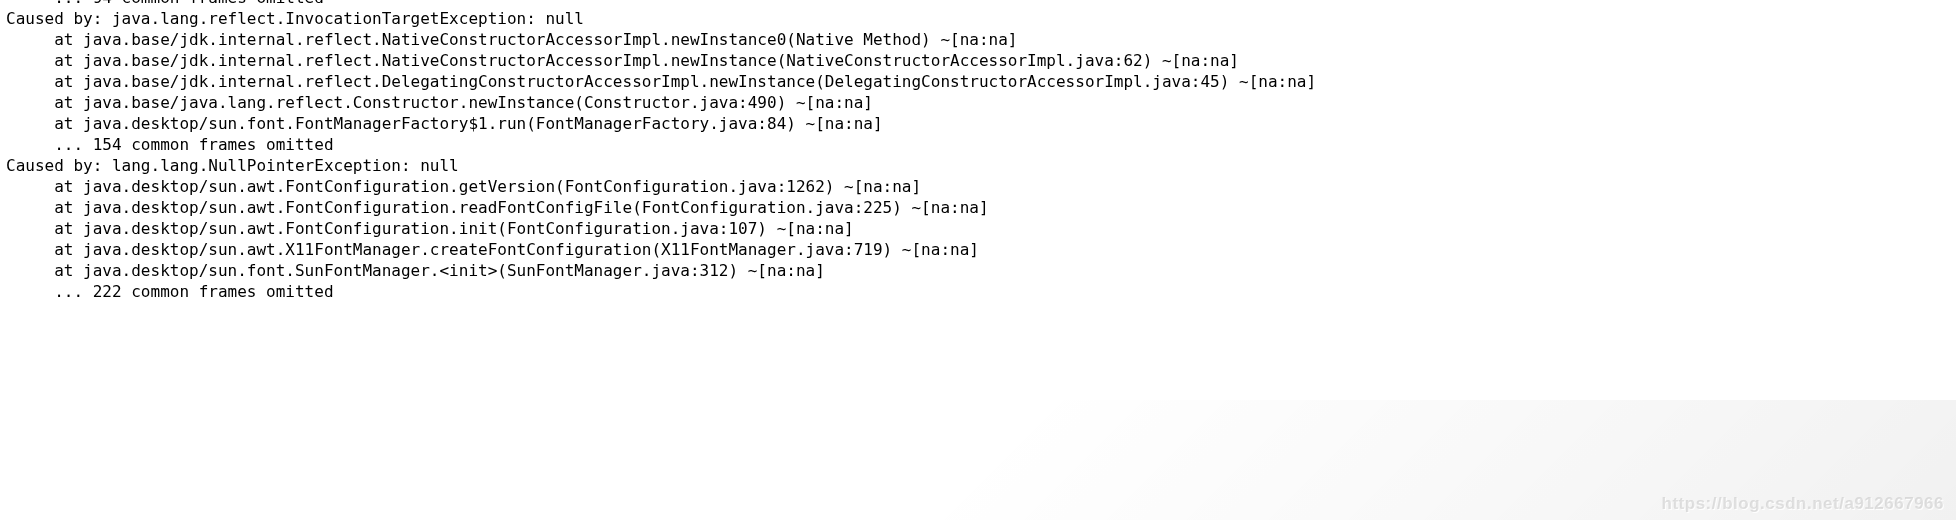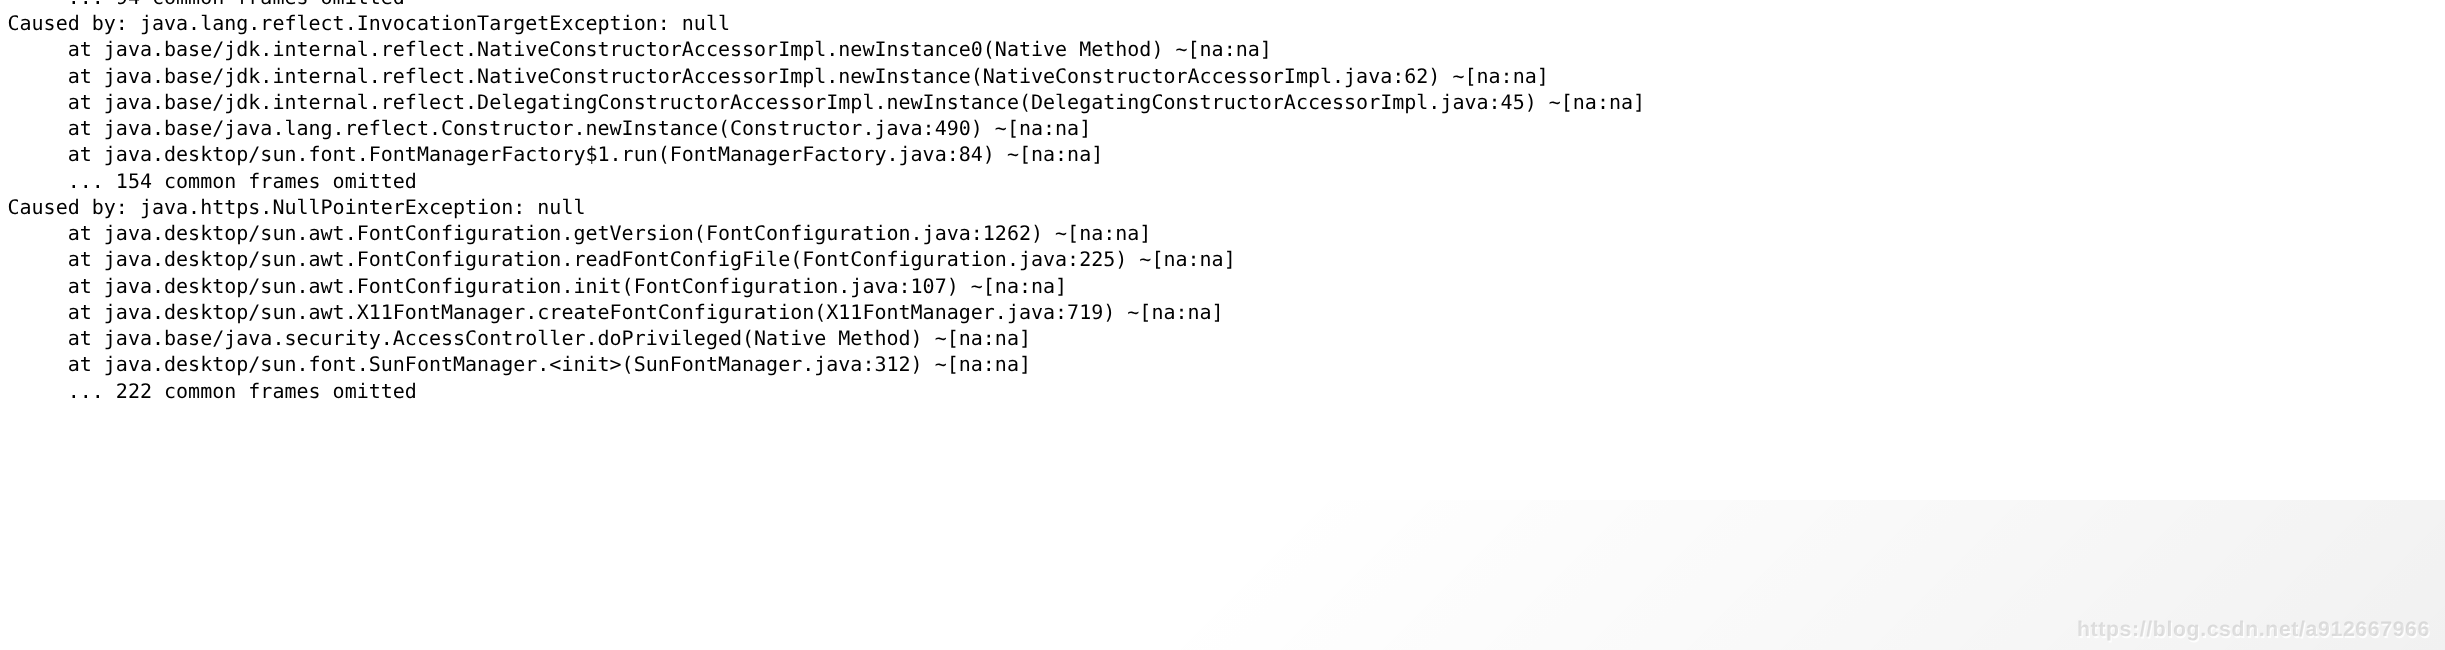--- a/index.html
+++ b/index.html
@@ -61,23 +61,22 @@
 
 <div class="console">
   <div class="line">     ... 94 common frames omitted</div>
   <div class="line">Caused by: java.lang.reflect.InvocationTargetException: null</div>
   <div class="line">     at java.base/jdk.internal.reflect.NativeConstructorAccessorImpl.newInstance0(Native Method) ~[na:na]</div>
   <div class="line">     at java.base/jdk.internal.reflect.NativeConstructorAccessorImpl.newInstance(NativeConstructorAccessorImpl.java:62) ~[na:na]</div>
   <div class="line">     at java.base/jdk.internal.reflect.DelegatingConstructorAccessorImpl.newInstance(DelegatingConstructorAccessorImpl.java:45) ~[na:na]</div>
   <div class="line">     at java.base/java.lang.reflect.Constructor.newInstance(Constructor.java:490) ~[na:na]</div>
   <div class="line">     at java.desktop/sun.font.FontManagerFactory$1.run(FontManagerFactory.java:84) ~[na:na]</div>
   <div class="line">     ... 154 common frames omitted</div>
-  <div class="line">Caused by: java.https.NullPointerException: null</div>
+  <div class="line">Caused by: lang.lang.NullPointerException: null</div>
   <div class="line">     at java.desktop/sun.awt.FontConfiguration.getVersion(FontConfiguration.java:1262) ~[na:na]</div>
   <div class="line">     at java.desktop/sun.awt.FontConfiguration.readFontConfigFile(FontConfiguration.java:225) ~[na:na]</div>
   <div class="line">     at java.desktop/sun.awt.FontConfiguration.init(FontConfiguration.java:107) ~[na:na]</div>
   <div class="line">     at java.desktop/sun.awt.X11FontManager.createFontConfiguration(X11FontManager.java:719) ~[na:na]</div>
-  <div class="line">     at java.base/java.security.AccessController.doPrivileged(Native Method) ~[na:na]</div>
   <div class="line">     at java.desktop/sun.font.SunFontManager.&lt;init&gt;(SunFontManager.java:312) ~[na:na]</div>
   <div class="line">     ... 222 common frames omitted</div>
 </div>
 
 <div class="watermark">https://blog.csdn.net/a912667966</div>
 
 </body></html>

